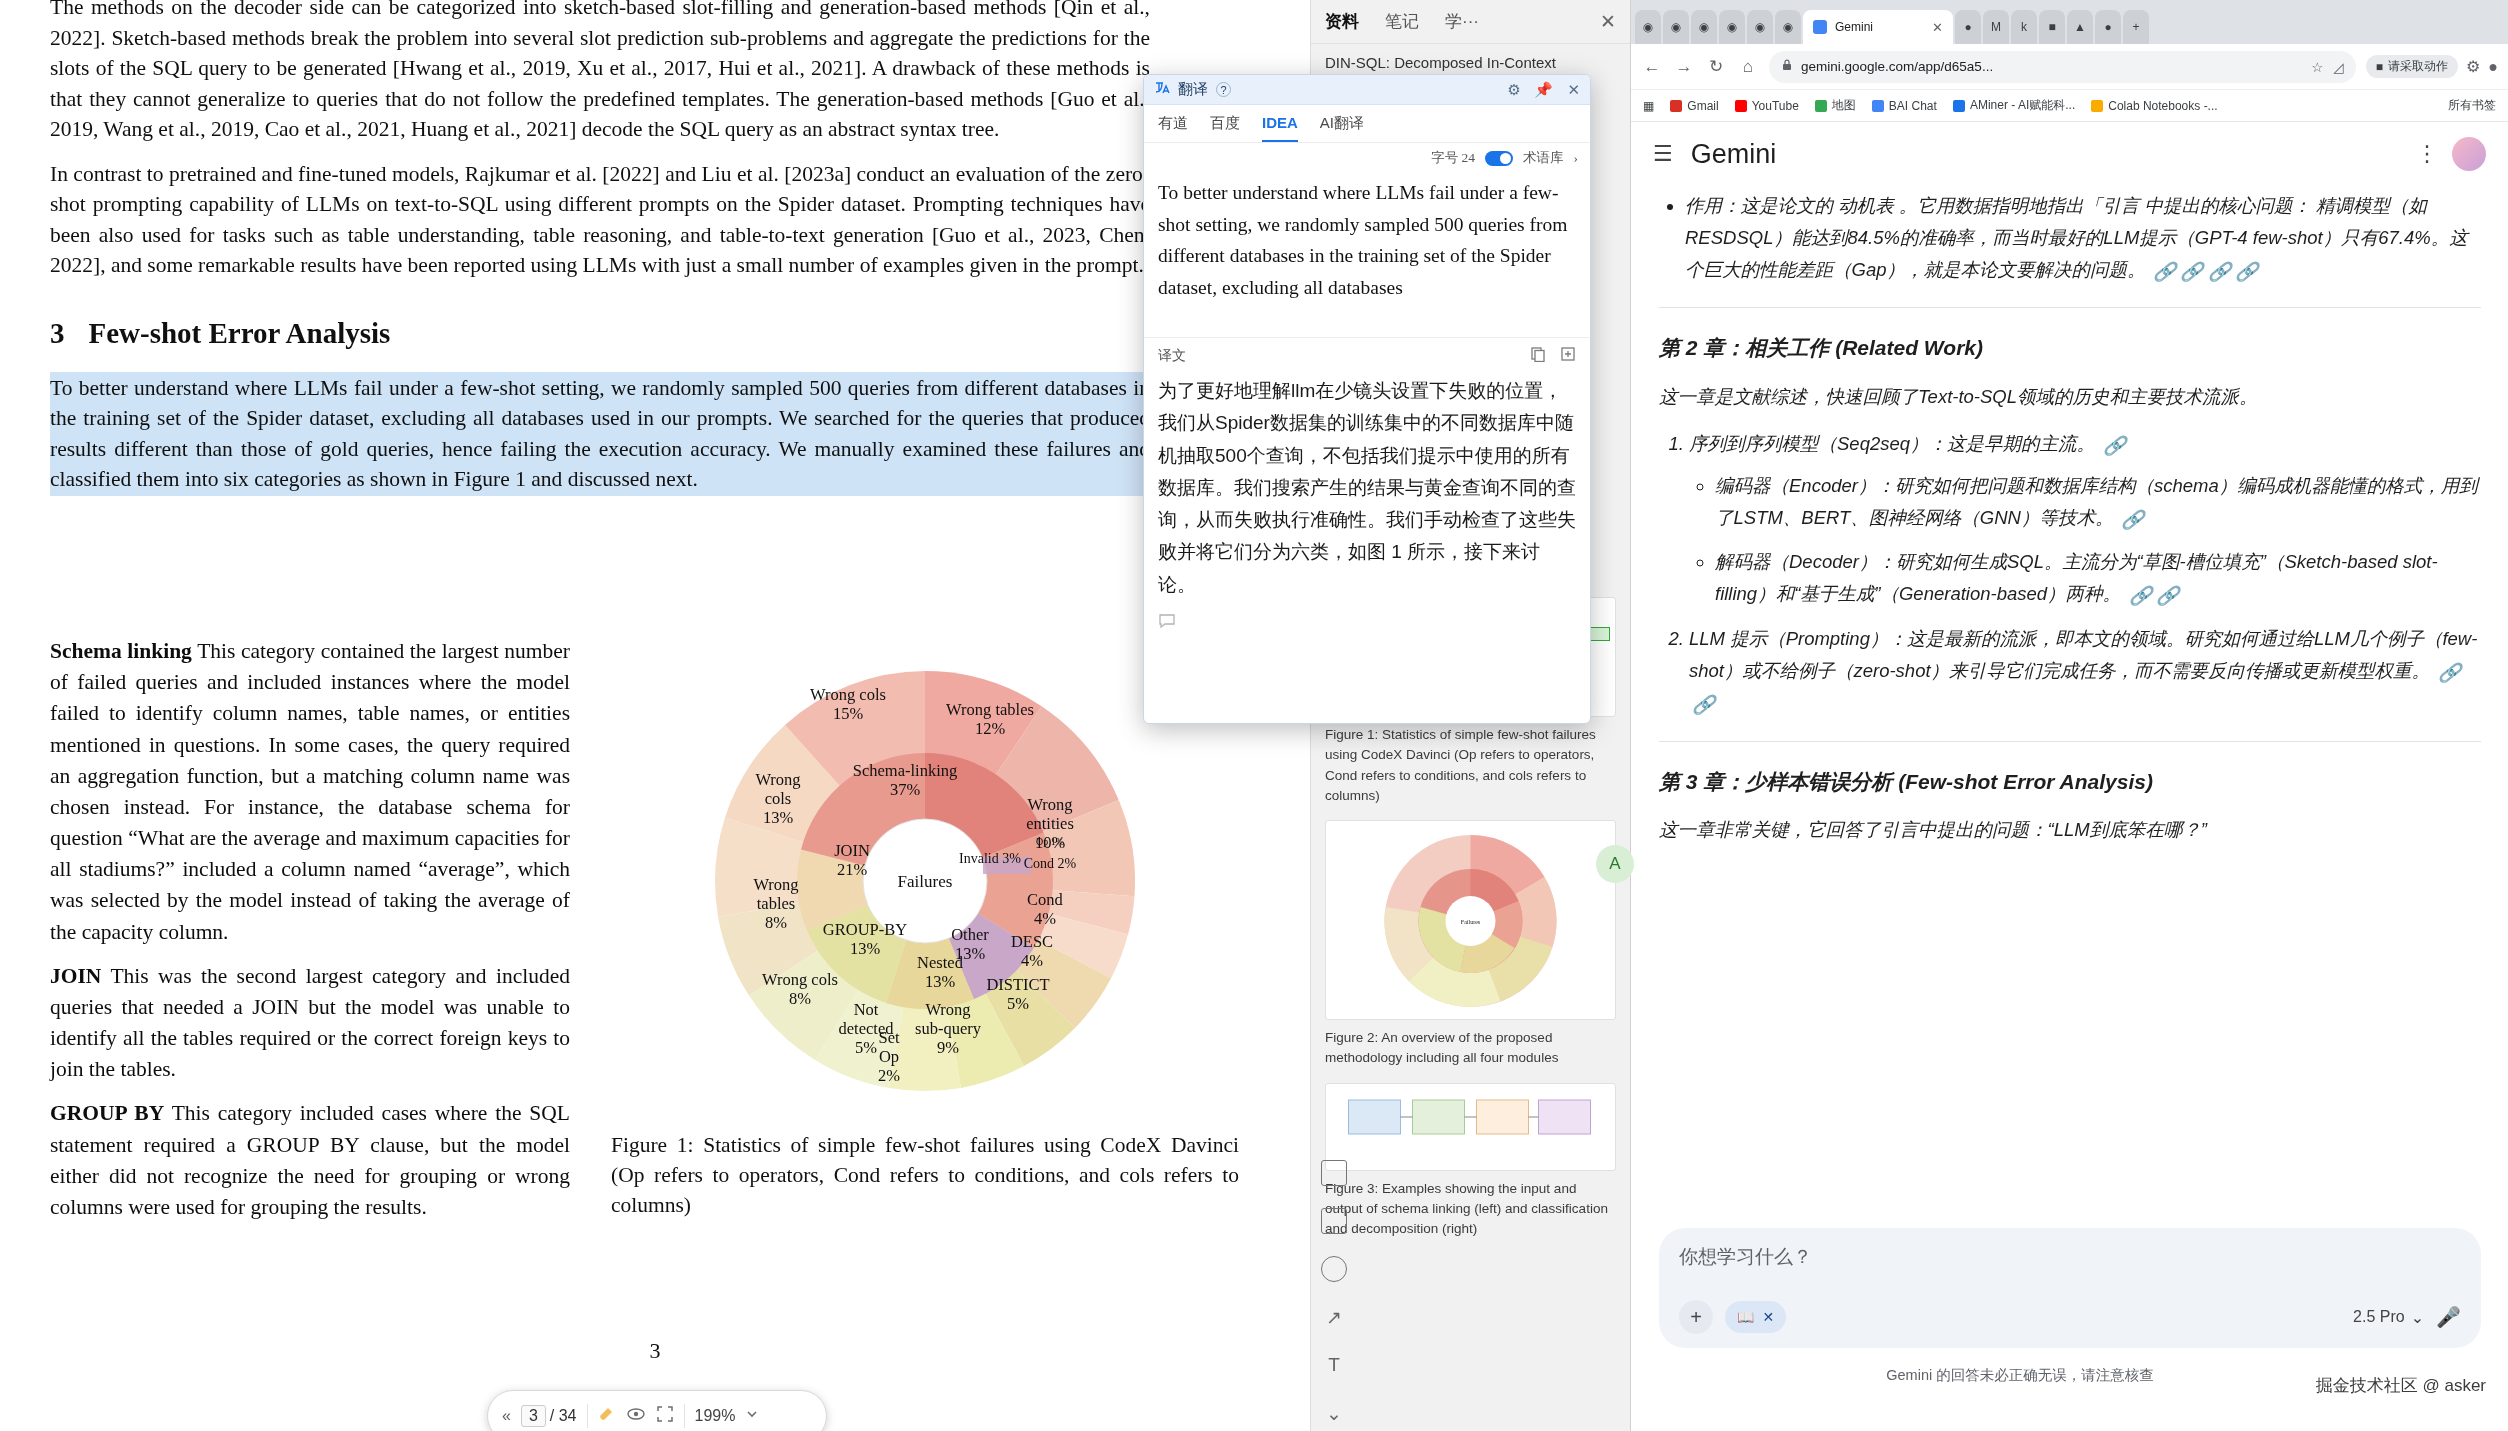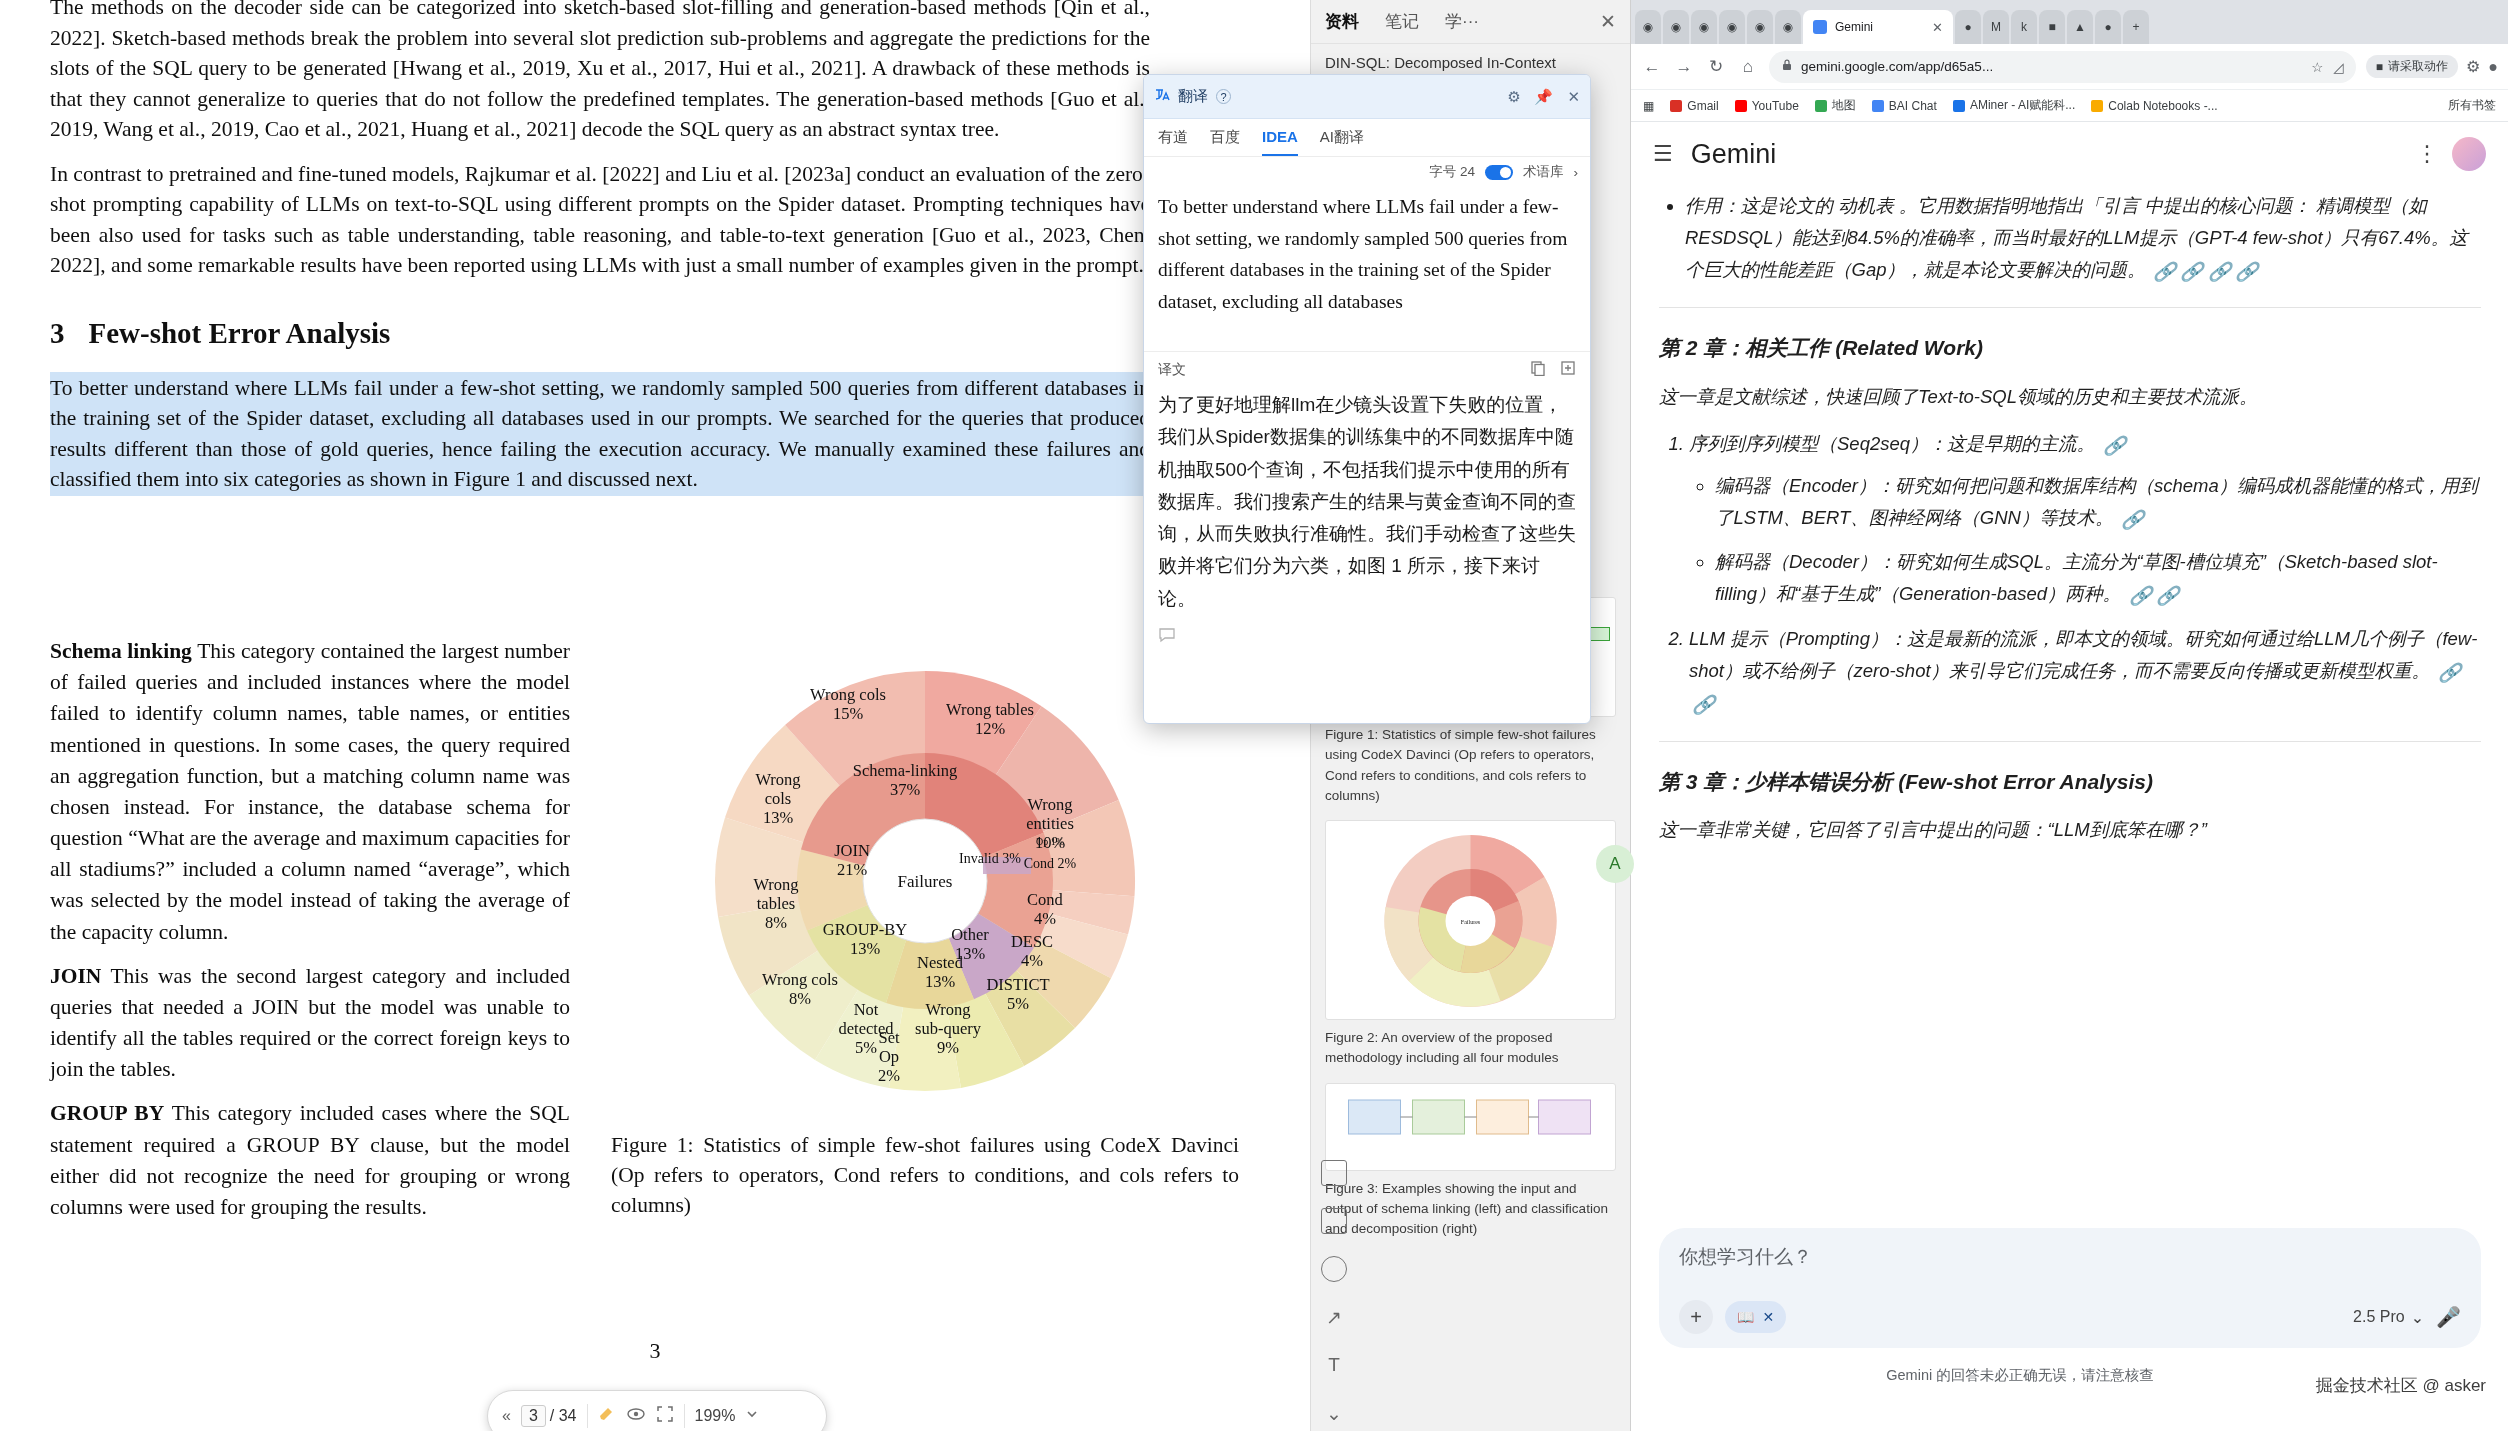--- a/index.html
+++ b/index.html
@@ -114,33 +114,33 @@
   .mini-table td { padding: 1px 3px; }
   .mini-hl { background: #d8f5d8; outline: 1px solid #3aa43a; }
 
   
   .trans {
     position: absolute; left: 1143px; top: 74px; width: 448px; height: 650px;
     background: #fff; border: 1px solid #c9d6e8; border-radius: 6px;
     box-shadow: 0 6px 26px rgba(0,0,0,.25); overflow: hidden;
   }
   .trans-head {
-    height: 44px; background: #e8f1fb; display: flex; align-items: center;
+    height: 30px; background: #e8f1fb; display: flex; align-items: center;
     padding: 0 10px; gap: 8px; font-size: 15px; color: #1f3d63;
     border-bottom: 1px solid #d5e3f3;
   }
   .trans-head .sp { margin-left: auto; display: flex; gap: 14px; color: #5a6e86; }
   .trans-tabs {
     height: 38px; display: flex; align-items: center; gap: 22px; padding: 0 14px;
     font-size: 15px; color: #4a4a4a; border-bottom: 1px solid #ececec;
   }
   .trans-tabs .t.active { color: #1a73e8; font-weight: bold; border-bottom: 2px solid #1a73e8; height: 37px; display: flex; align-items: center; }
   .trans-opts {
     display: flex; align-items: center; justify-content: flex-end; gap: 10px;
-    padding: 6px 12px 4px 12px; font-size: 13.5px; color: #555;
+    padding: 6px 12px 4px 12px; font-size: 13.5px; color: #555; font-family: Liberation Serif, serif;
   }
   .toggle {
     width: 28px; height: 15px; border-radius: 8px; background: #1a73e8; position: relative;
   }
   .toggle::after {
     content: ""; position: absolute; right: 2px; top: 2px; width: 11px; height: 11px;
     border-radius: 50%; background: #fff;
   }
   .trans-src {
     margin: 6px 14px 0 14px; font-family: "Liberation Serif", serif;

